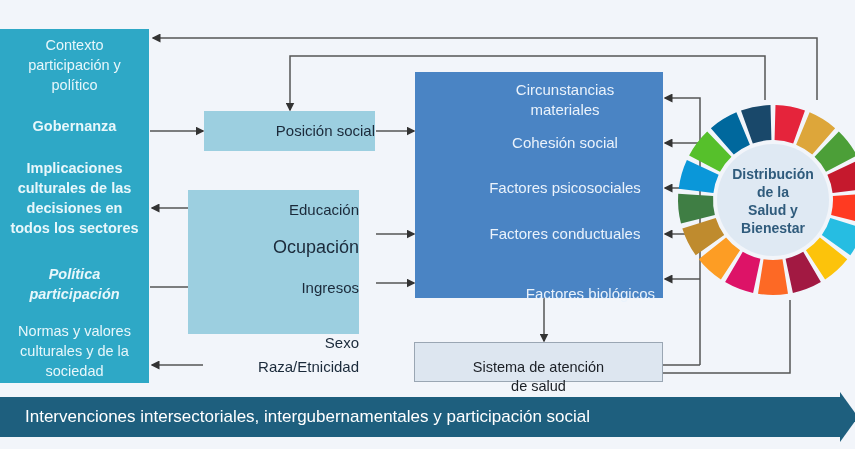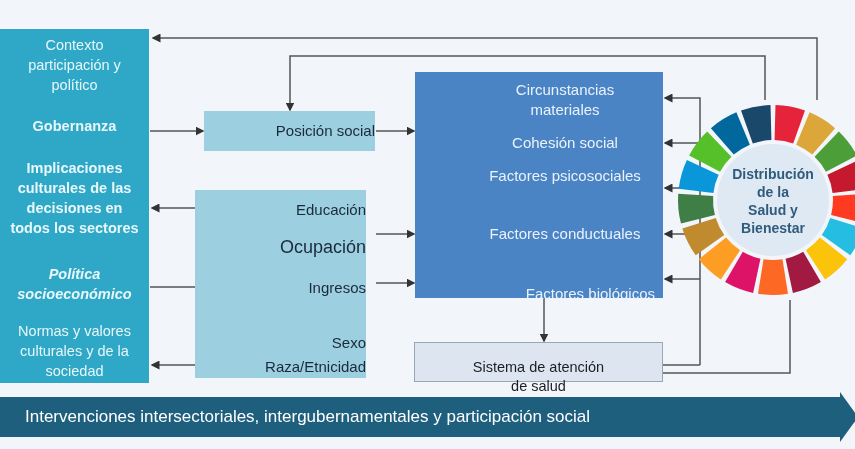--- a/index.html
+++ b/index.html
@@ -3,21 +3,21 @@
 <meta charset="utf-8">
 <style>
   html, body { margin:0; padding:0; }
   body { width:855px; height:449px; background:#f2f5fa; position:relative; overflow:hidden; font-family:"Liberation Sans", sans-serif; }
   .abs { position:absolute; }
   .left-panel { left:0; top:29px; width:149px; height:354px; background:#2ea8c6; color:#e8f7fb; text-align:center; font-size:14.5px; }
   .left-panel .item { position:absolute; left:0; width:149px; line-height:20px; }
   .left-panel .bold { font-weight:bold; }
   .lightbox { background:#9ccfe0; color:#1b2a3a; text-align:right; }
   .pos { left:204px; top:111px; width:171px; height:40px; line-height:40px; font-size:15px; }
-  .edu { left:195px; top:190px; width:171px; height:188px; }
+  .edu { left:188px; top:190px; width:171px; height:144px; }
   .edu .it { position:absolute; left:0; width:171px; font-size:15px; }
   .bluebox { left:415px; top:72px; width:248px; height:226px; background:#4a84c4; color:#eaf2fb; }
   .bluebox .it { position:absolute; left:60px; width:180px; text-align:center; font-size:15px; line-height:20px; }
   .sis { left:414px; top:342px; width:249px; height:40px; background:#dde6f0; border:1px solid #9aa6b3; color:#1b1f25; text-align:center; font-size:14.5px; line-height:19px; box-sizing:border-box; padding-top:15px; }
   .banner { left:0; top:397px; width:840px; height:40px; background:#1e5f7e; color:#fff; font-weight:normal; font-size:17px; line-height:40px; text-indent:25px; }
   .banner-tip { left:840px; top:392px; width:0; height:0; border-top:25px solid transparent; border-bottom:25px solid transparent; border-left:18px solid #1e5f7e; }
   svg.lines { position:absolute; left:0; top:0; }
   .center-text { left:723px; top:165px; width:100px; text-align:center; color:#2f5b7c; font-weight:bold; font-size:14px; line-height:18px; }
 </style>
 </head>
@@ -78,21 +78,21 @@
     <div>Gobernanza</div>
   </div>
   <div class="item bold" style="top:129px;">
     <div>Implicaciones</div>
     <div>culturales de las</div>
     <div>decisiones en</div>
     <div>todos los sectores</div>
   </div>
   <div class="item bold" style="top:235px;font-style:italic;">
     <div>Política</div>
-    <div>socioeconómico</div>
+    <div>participación</div>
   </div>
   <div class="item" style="top:292px;">
     <div>Normas y valores</div>
     <div>culturales y de la</div>
     <div>sociedad</div>
   </div>
 </div>
 
 <div class="abs lightbox pos">Posición social</div>
 
@@ -103,21 +103,21 @@
   <div class="it" style="top:128px;margin-top:16px;">Sexo</div>
   <div class="it" style="top:168px;">Raza/Etnicidad</div>
 </div>
 
 <div class="abs bluebox">
   <div class="it" style="top:8px;">
     <div>Circunstancias</div>
     <div>materiales</div>
   </div>
   <div class="it" style="top:61px;text-align:center;">Cohesión social</div>
-  <div class="it" style="top:94px;left:52px;width:196px;">Factores psicosociales</div>
+  <div class="it" style="top:106px;left:52px;width:196px;">Factores psicosociales</div>
   <div class="it" style="top:152px;left:52px;width:196px;">Factores conductuales</div>
   <div class="it" style="top:212px;text-align:right;">Factores biológicos</div>
 </div>
 
 <div class="abs sis">
   <div>Sistema de atención</div>
   <div>de salud</div>
 </div>
 
 <svg class="abs" style="left:668px;top:95px;" width="210" height="210" viewBox="-105 -105 210 210" id="wheel">

